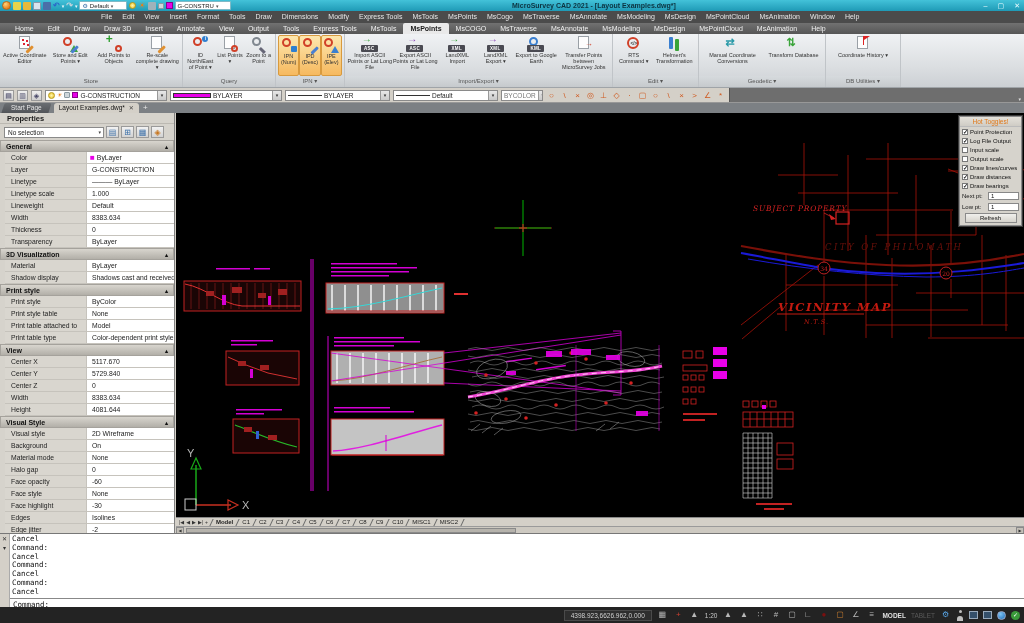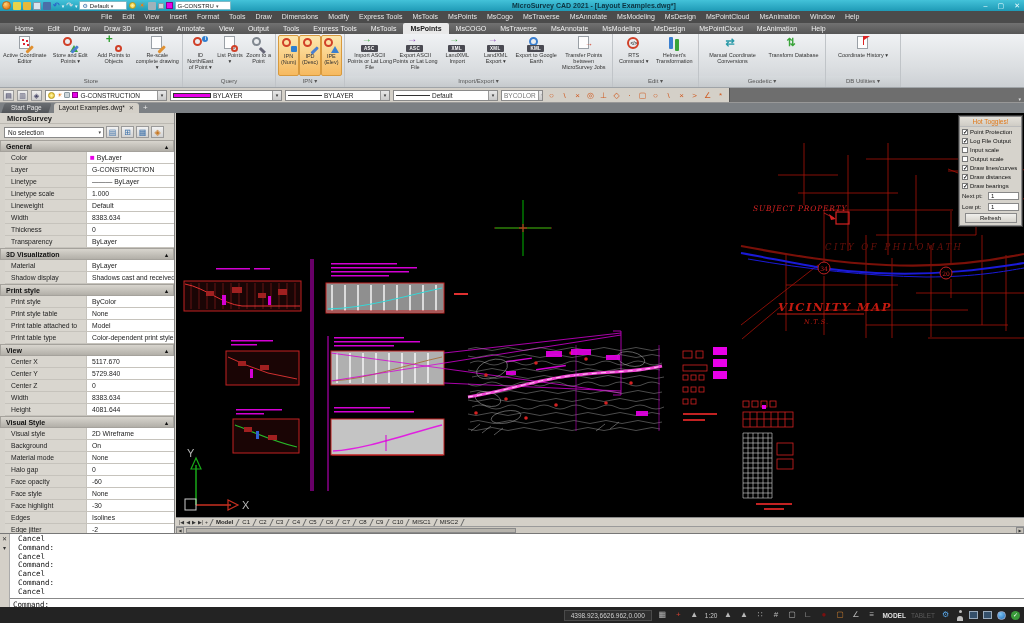--- a/index.html
+++ b/index.html
@@ -169,21 +169,21 @@
   .harrow { position:absolute; top:0; width:8px; height:7px; background:#c4c0b8; border:1px solid #8a8a8a;
     font-size:4px; text-align:center; line-height:6px; color:#333; }
 
   
   .cmd { position:absolute; top:533px; left:0; right:0; height:74px; background:#fff;
     border-top:1px solid #777; display:flex; }
   .cmd-gutter { width:10px; background:#d4d0c8; border-right:1px solid #aaa; display:flex;
     flex-direction:column; align-items:center; font-size:6px; color:#333; gap:2px; padding-top:1px; }
   .cmd-main { flex:1; display:flex; flex-direction:column; font-family:"DejaVu Sans Mono",monospace;
     font-size:7.5px; color:#111; }
-  .cmd-hist { flex:1; padding:1px 8px; }
+  .cmd-hist { flex:1; padding:1px 2px; }
   .cmd-line { line-height:8.8px; white-space:pre; }
   .cmd-input { height:12px; border-top:1px solid #888; padding:1px 3px; line-height:10px; }
 
   
   .statusbar { position:absolute; top:607px; left:0; right:0; height:16px; background:#232323;
     display:flex; align-items:center; color:#c8c8c8; font-size:6.5px; padding:0 4px; }
   .sb-right { margin-left:auto; display:flex; align-items:center; gap:5px; }
   .sb-coords { background:#2e2e2e; border:1px solid #4a4a4a; padding:1px 6px; font-size:6.5px; color:#cfcfcf; }
   .sb-ic { width:11px; text-align:center; font-size:8px; line-height:12px; color:#b8b8b8; }
   .sb-ic.red { color:#d04030; } .sb-ic.orange { color:#d08030; }
@@ -576,21 +576,21 @@
   <div class="doctabs">
     <span class="dtab start"><span>Start Page</span></span>
     <span class="dtab active">
       <span>Layout Examples.dwg*</span>
       <span class="dclose">✕</span>
     </span>
     <span class="dplus">+</span>
   </div>
 
   <div class="props">
-    <div class="props-title">MicroSurvey</div>
+    <div class="props-title">Properties</div>
     <div class="props-sel">
       <span class="selcombo">
         <span>No selection</span>
         <span class="carr">▾</span>
       </span>
       <span class="pico">▤</span>
       <span class="pico">⊞</span>
       <span class="pico">▦</span>
       <span class="pico" style="color:#c8761e">◈</span>
     </div>

